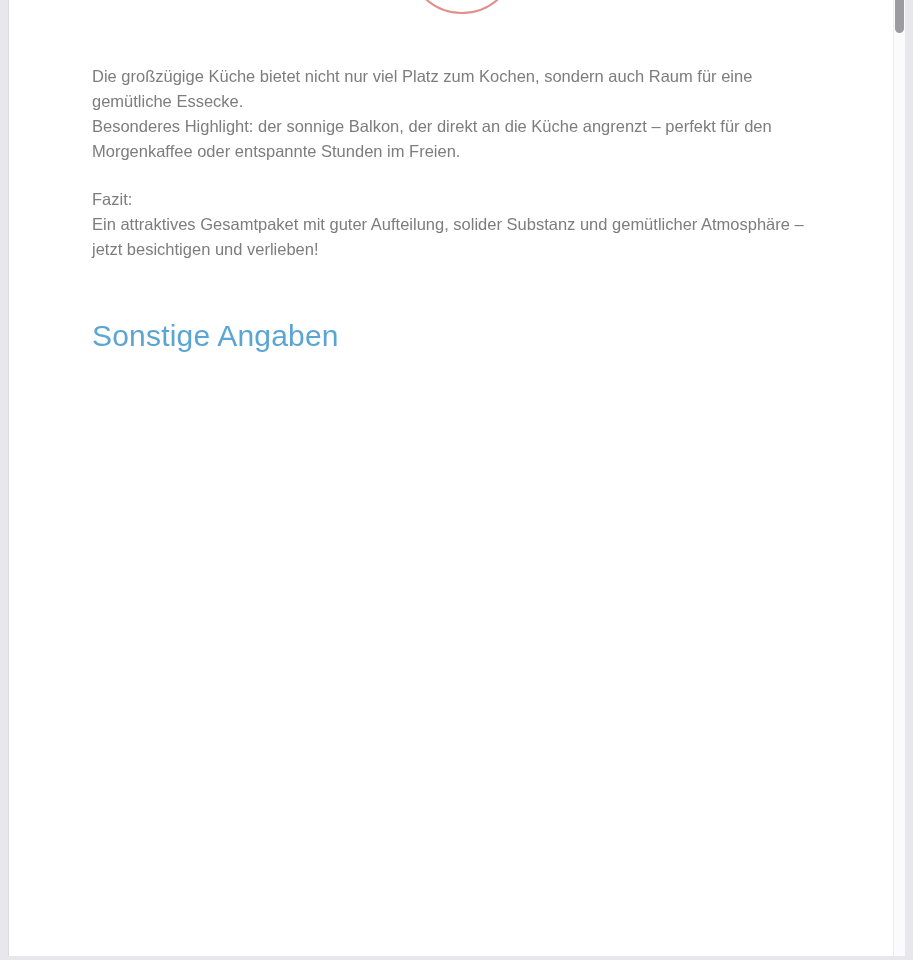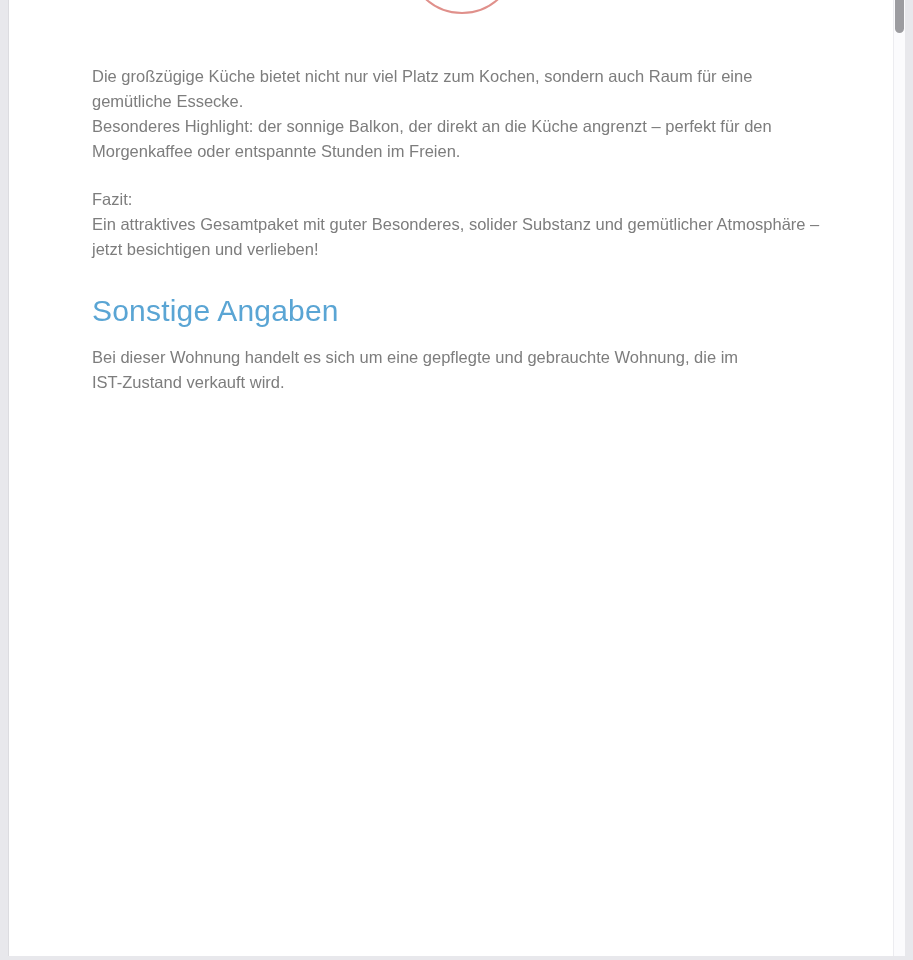--- a/index.html
+++ b/index.html
@@ -42,21 +42,21 @@
     line-height: 25px;
     color: #7d7d7d;
     margin: 0 0 23px 0;
     width: 764px;
   }
   h2.section-heading {
     font-size: 30px;
     line-height: 36px;
     font-weight: 400;
     color: #5aa5d4;
-    margin: 31px 0 16px 0;
+    margin: 56px 0 16px 0;
     letter-spacing: 0.2px;
   }
   .scroll-track {
     position: absolute;
     right: 8px;
     top: 0;
     width: 12px;
     height: 956px;
     background: #fbfbfd;
     border-left: 1px solid #ececf0;
@@ -78,25 +78,23 @@
 <div class="card">
   <div class="arc"></div>
 
   <p class="body">Die großzügige Küche bietet nicht nur viel Platz zum Kochen, sondern auch Raum für eine
 gemütliche Essecke.
 Besonderes Highlight: der sonnige Balkon, der direkt an die Küche angrenzt – perfekt für den
 Morgenkaffee oder entspannte Stunden im Freien.</p>
 
 
   <p class="body">Fazit:
-Ein attraktives Gesamtpaket mit guter Besonderes, solider Substanz und gemütlicher Atmosphäre –
+Ein attraktives Gesamtpaket mit guter Aufteilung, solider Substanz und gemütlicher Atmosphäre –
 jetzt besichtigen und verlieben!</p>
 
 
   <h2 class="section-heading">Sonstige Angaben</h2>
 
-  <p class="body">Bei dieser Wohnung handelt es sich um eine gepflegte und gebrauchte Wohnung, die im
-IST-Zustand verkauft wird.</p>
 </div>
 
 <div class="scroll-track">
   <div class="scroll-thumb"></div>
 </div>
 
 </body></html>

